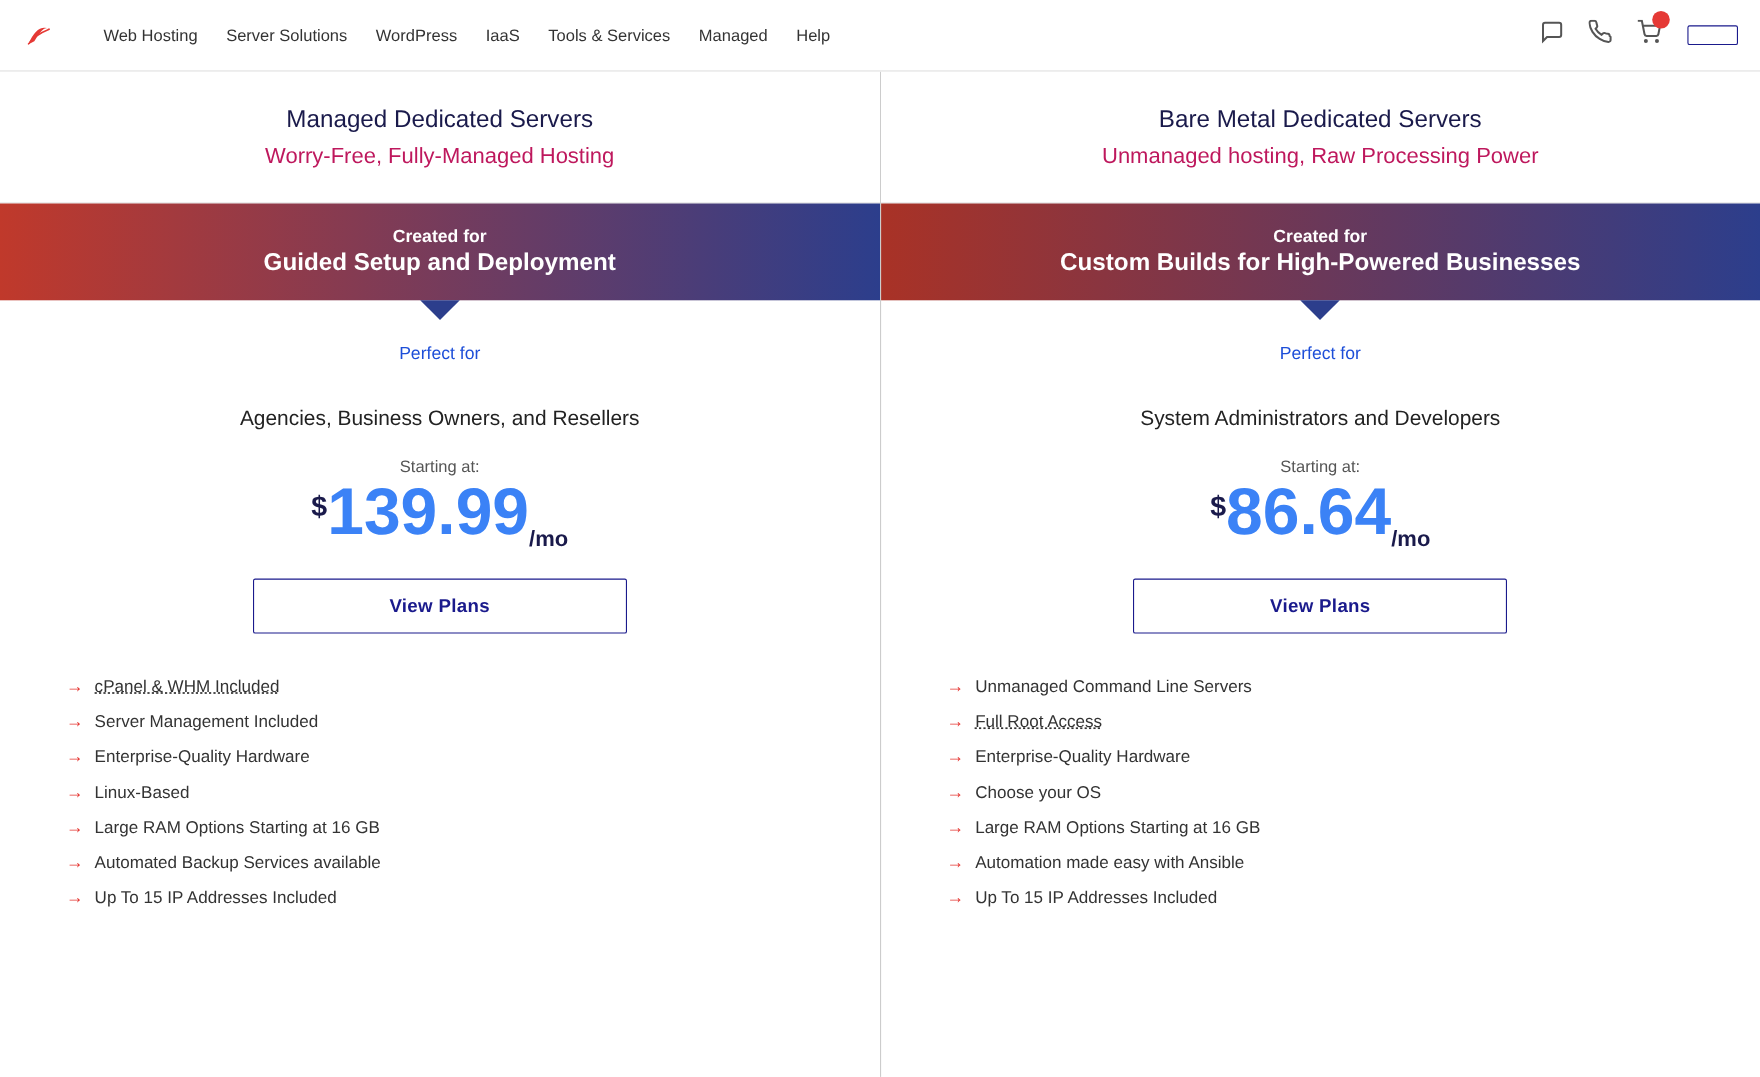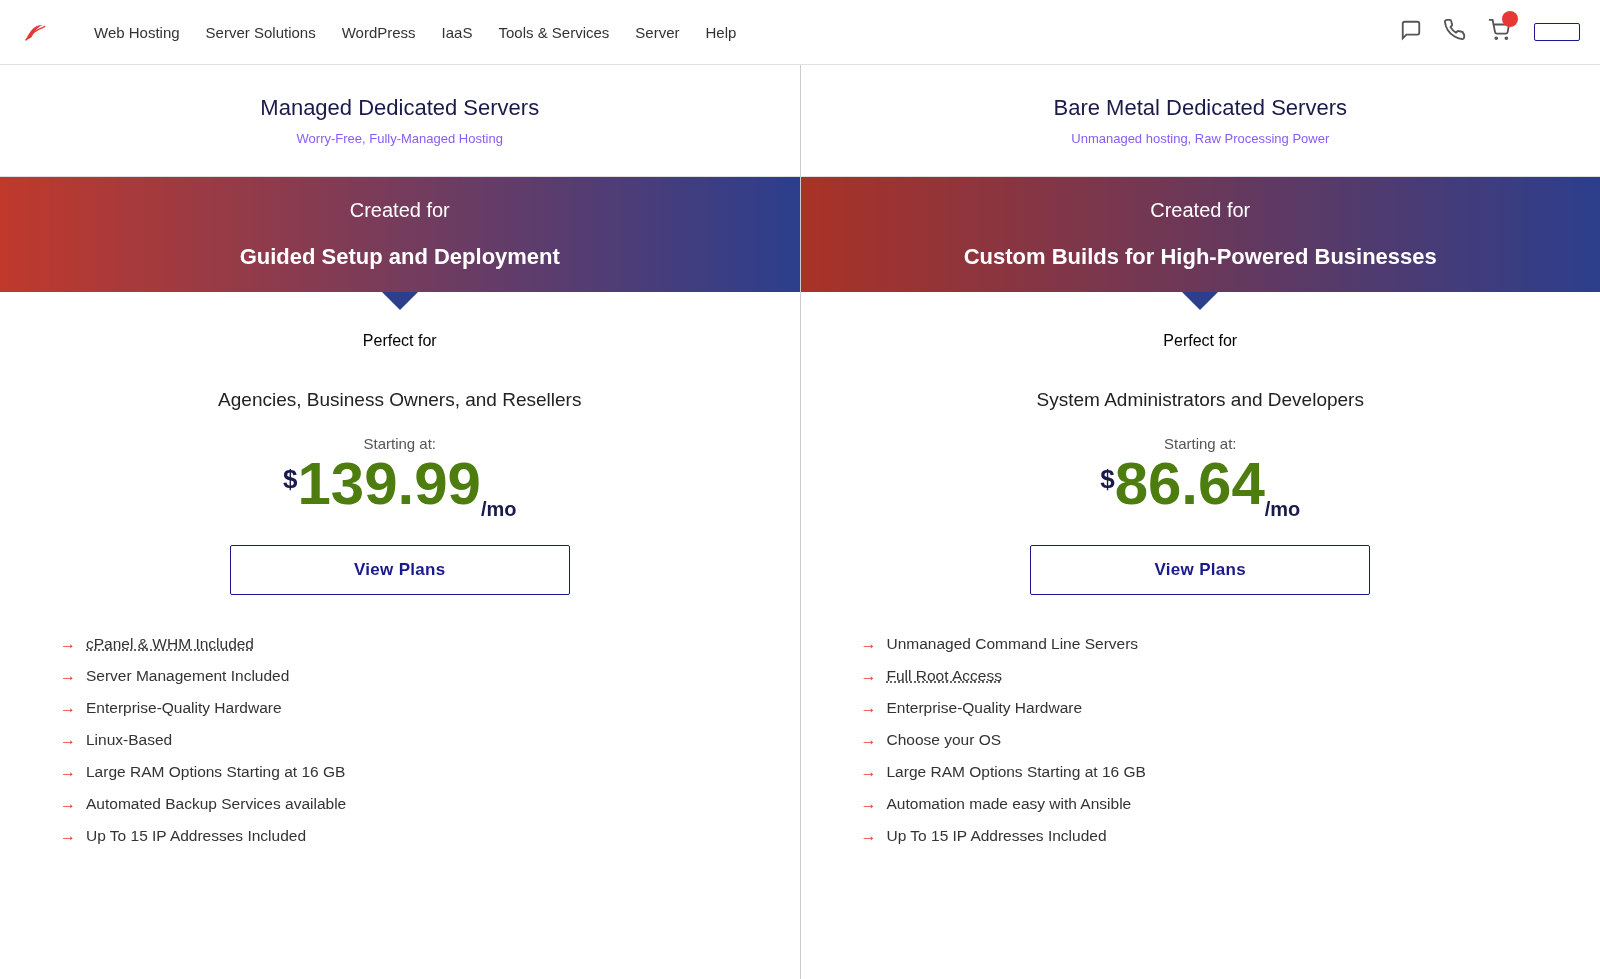--- a/index.html
+++ b/index.html
@@ -117,41 +117,41 @@
       border-bottom: 1px solid #e0e0e0;
       text-align: center;
     }
     .panel-title {
       font-size: 22px;
       color: #1a1a4b;
       font-weight: 400;
       margin-bottom: 10px;
     }
     .panel-subtitle {
-      font-size: 13px;
-      color: #8b5cf6;
+      font-size: 20px;
+      color: #be185d;
     }
 
     
     .panel-banner {
       padding: 22px 30px;
       text-align: center;
       color: #fff;
       position: relative;
     }
     .panel-banner.left-banner {
       background: linear-gradient(to right, #c0392b, #2c3e8c);
     }
     .panel-banner.right-banner {
       background: linear-gradient(to right, #a93226, #2c3e8c);
     }
     .banner-created {
-      font-size: 20px;
-      font-weight: 400;
-      margin-bottom: 22px;
+      font-size: 16px;
+      font-weight: 700;
+      margin-bottom: 0;
     }
     .banner-main {
       font-size: 22px;
       font-weight: 700;
     }
     .banner-arrow {
       position: absolute;
       bottom: -18px;
       left: 50%;
       transform: translateX(-50%);
@@ -167,21 +167,21 @@
       border-top: 18px solid #2c3e8c;
     }
 
     
     .panel-pricing {
       padding: 40px 40px 20px 40px;
       text-align: center;
     }
     .perfect-for {
       font-size: 16px;
-      color: #000000;
+      color: #1d4ed8;
       margin-bottom: 6px;
     }
     .perfect-audience {
       font-size: 19px;
       color: #222;
       font-weight: 400;
       margin-bottom: 24px;
       margin-top: 39px;
     }
     .starting-at {
@@ -197,21 +197,21 @@
       margin-bottom: 24px;
     }
     .price-dollar {
       font-size: 26px;
       color: #1a1a4b;
       font-weight: 700;
       margin-top: 10px;
     }
     .price-amount {
       font-size: 60px;
-      color: #4d7c0f;
+      color: #3b82f6;
       font-weight: 700;
       line-height: 1;
     }
     .price-mo {
       font-size: 20px;
       color: #1a1a4b;
       font-weight: 700;
       margin-top: 44px;
     }
     .view-plans-btn {
@@ -266,21 +266,21 @@
       <span class="logo-hosting"></span>
     </div>
   </div>
   <div class="nav-links">
 
   <a href="#" class="nav-link">Web Hosting</a>
       <a href="#" class="nav-link">Server Solutions</a>
       <a href="#" class="nav-link">WordPress</a>
       <a href="#" class="nav-link">IaaS</a>
       <a href="#" class="nav-link">Tools &amp; Services</a>
-      <a href="#" class="nav-link">Server</a>
+      <a href="#" class="nav-link">Managed</a>
       <a href="#" class="nav-link">Help</a>
     </div>
   <div class="nav-icons">
     <button class="nav-icon-btn" title="Chat">
       <svg width="22" height="22" viewBox="0 0 24 24" fill="none" stroke="#555" stroke-width="2">
         <path d="M21 15a2 2 0 0 1-2 2H7l-4 4V5a2 2 0 0 1 2-2h14a2 2 0 0 1 2 2z"></path>
       </svg>
     </button>
     <button class="nav-icon-btn" title="Phone">
       <svg width="22" height="22" viewBox="0 0 24 24" fill="none" stroke="#555" stroke-width="2">

